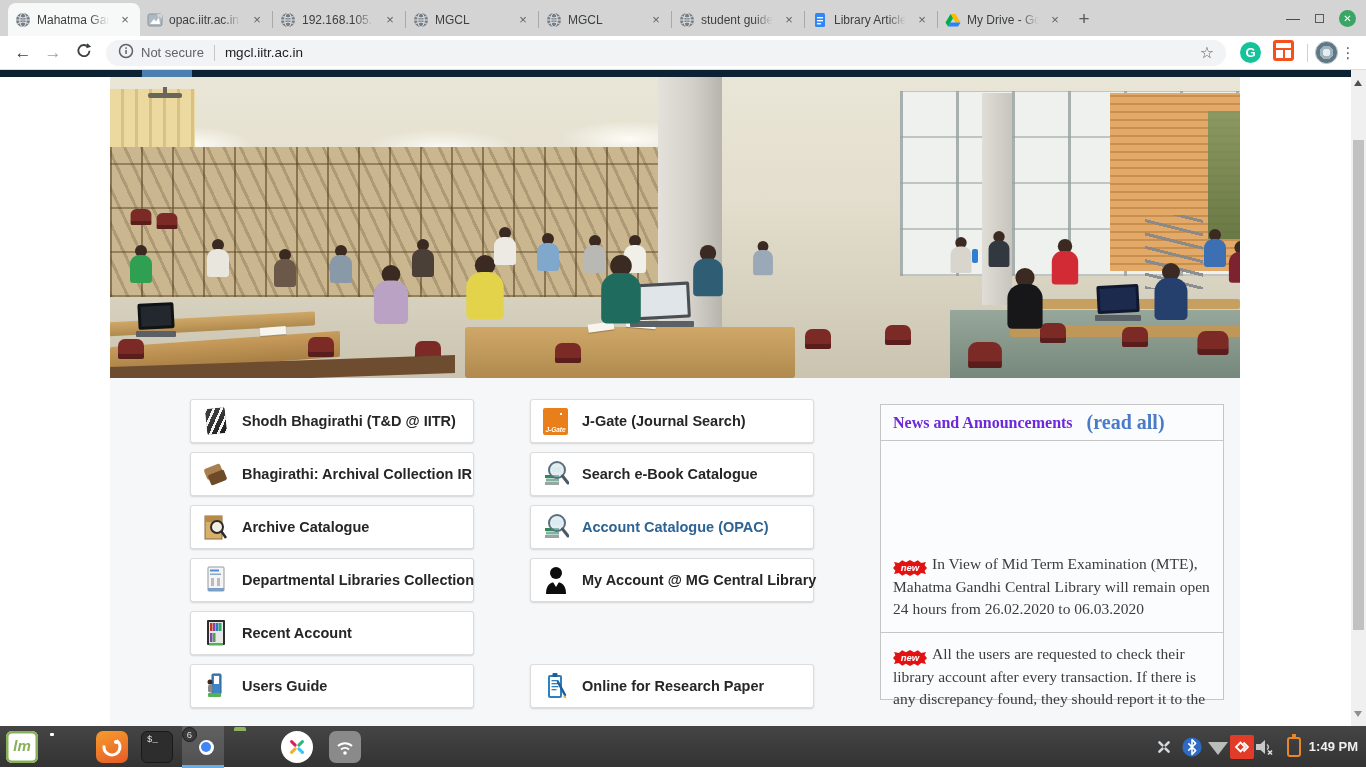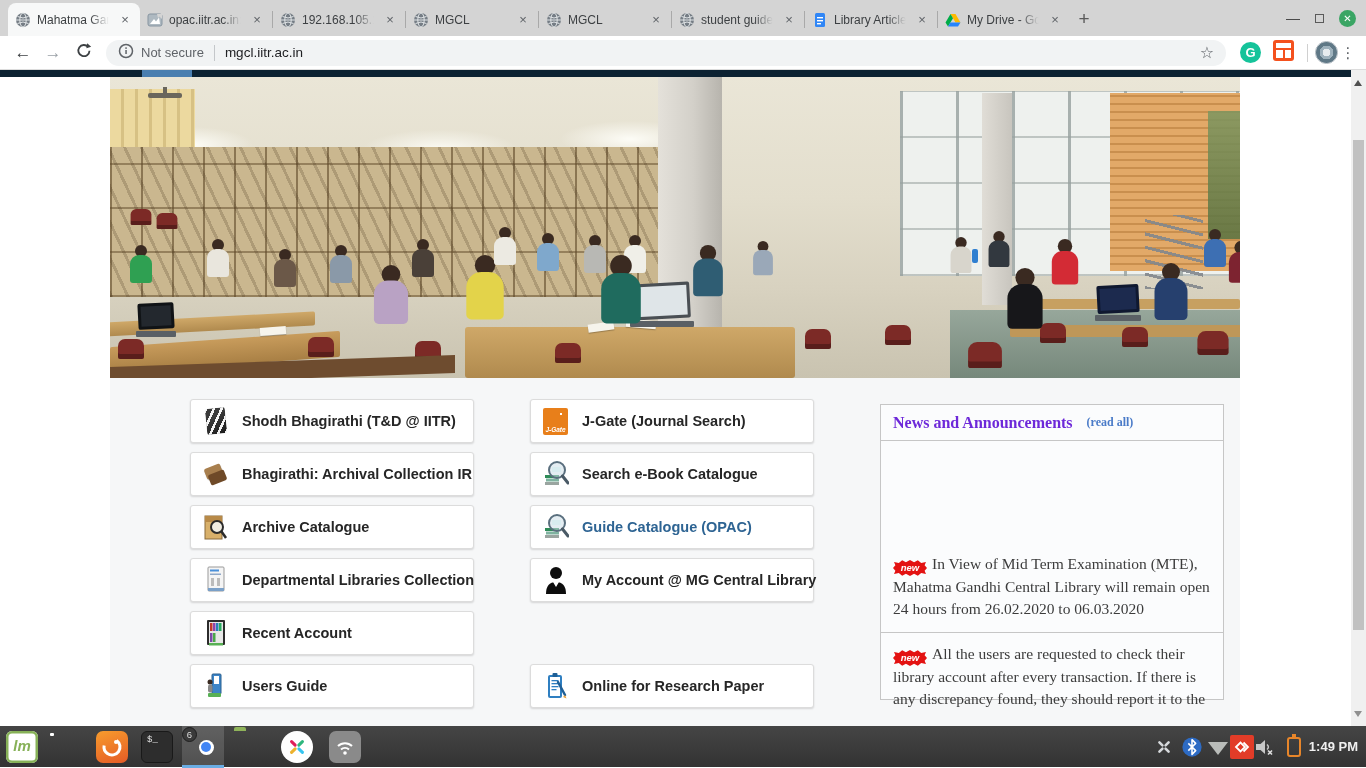--- a/index.html
+++ b/index.html
@@ -99,21 +99,21 @@
   .ic-arch { width:24px; height:24px; position:relative; }
   .ic-arch::before { content:""; position:absolute; left:1px; top:4px; width:17px; height:11px; background:#a87f4e; border-radius:2px; transform:rotate(-22deg); box-shadow:0 1px 1px rgba(0,0,0,.3); }
   .ic-arch::after { content:""; position:absolute; left:5px; top:10px; width:17px; height:11px; background:#6f4a28; border-radius:2px; transform:rotate(-22deg); }
   .ic-jgate { width:25px; height:27px; background:#e87f1a; border-radius:2px; color:#fff; display:flex; align-items:flex-end; justify-content:center; font-style:italic; font-weight:bold; font-size:6.5px; padding-bottom:2px;
      background-image:radial-gradient(circle 3px at 18px 6px, #fff 0 35%, rgba(0,0,0,0) 40%); }
 
   
   .news { position:absolute; left:770px; top:26px; width:344px; height:296px; background:#fbfcfd; border:1px solid #c6c6c6; font-family:"Liberation Serif","DejaVu Serif",serif; }
   .news-head { height:36px; display:flex; align-items:center; padding:0 12px; border-bottom:1px solid #c6c6c6; }
   .news-title { color:#6d28d9; font-weight:bold; font-size:16px; }
-  .readall { color:#4a7bc8; font-weight:bold; font-size:12px; margin-left:14px; cursor:pointer; }
+  .readall { color:#4a7bc8; font-weight:bold; font-size:20px; margin-left:14px; cursor:pointer; }
   .news-sec1 { height:192px; display:flex; align-items:flex-end; padding:0 12px 12px; border-bottom:1px solid #c6c6c6; }
   .news-sec2 { padding:10px 12px; }
   .news-item { font-size:15.5px; line-height:22px; color:#3c3c3c; }
   .newbadge { display:inline-block; width:34px; height:16px; background:#e31212; color:#fff;
      font-family:"Liberation Sans",sans-serif; font-weight:bold; font-style:italic; font-size:9.5px; line-height:16px; text-align:center;
      vertical-align:-2px; margin-right:5px;
      clip-path:polygon(0% 50%,7% 33%,3% 12%,17% 18%,27% 2%,38% 14%,50% 0%,62% 14%,73% 2%,83% 18%,97% 12%,93% 33%,100% 50%,93% 67%,97% 88%,83% 82%,73% 98%,62% 86%,50% 100%,38% 86%,27% 98%,17% 82%,3% 88%,7% 67%); }
 
   
   .vscroll { position:absolute; right:0; top:0; width:15px; height:656px; background:#f0f0f0; }
@@ -507,21 +507,21 @@
         <span class="cicon">
             <svg width="26" height="30">
               <rect x="2" y="16" width="14" height="3" fill="#2e8b57"></rect>
               <rect x="3" y="19.5" width="13" height="3" fill="#7fb3a0"></rect>
               <rect x="2" y="23" width="14" height="3" fill="#9aa5a0"></rect>
               <circle cx="14" cy="11" r="8" fill="rgba(205,222,232,.55)" stroke="#5a6f7e" stroke-width="2"></circle>
               <rect x="9" y="8" width="9" height="5" fill="#d8ecef"></rect>
               <line x1="19.5" y1="17" x2="25" y2="24" stroke="#4a5a66" stroke-width="3" stroke-linecap="round"></line>
             </svg>
           </span>
-        <span class="clabel">Guide Catalogue (OPAC)</span>
+        <span class="clabel">Account Catalogue (OPAC)</span>
       </div>
       <div class="card colM r3">
         <span class="cicon">
             <svg width="24" height="28">
               <circle cx="12" cy="7" r="6" fill="#0d0d0d"></circle>
               <path d="M2 28 Q2 16 12 16 Q22 16 22 28 Z" fill="#0d0d0d"></path>
               <polygon points="9,16 15,16 12,21" fill="#fff"></polygon>
             </svg>
           </span>
         <span class="clabel">My Account @ MG Central Library</span>

